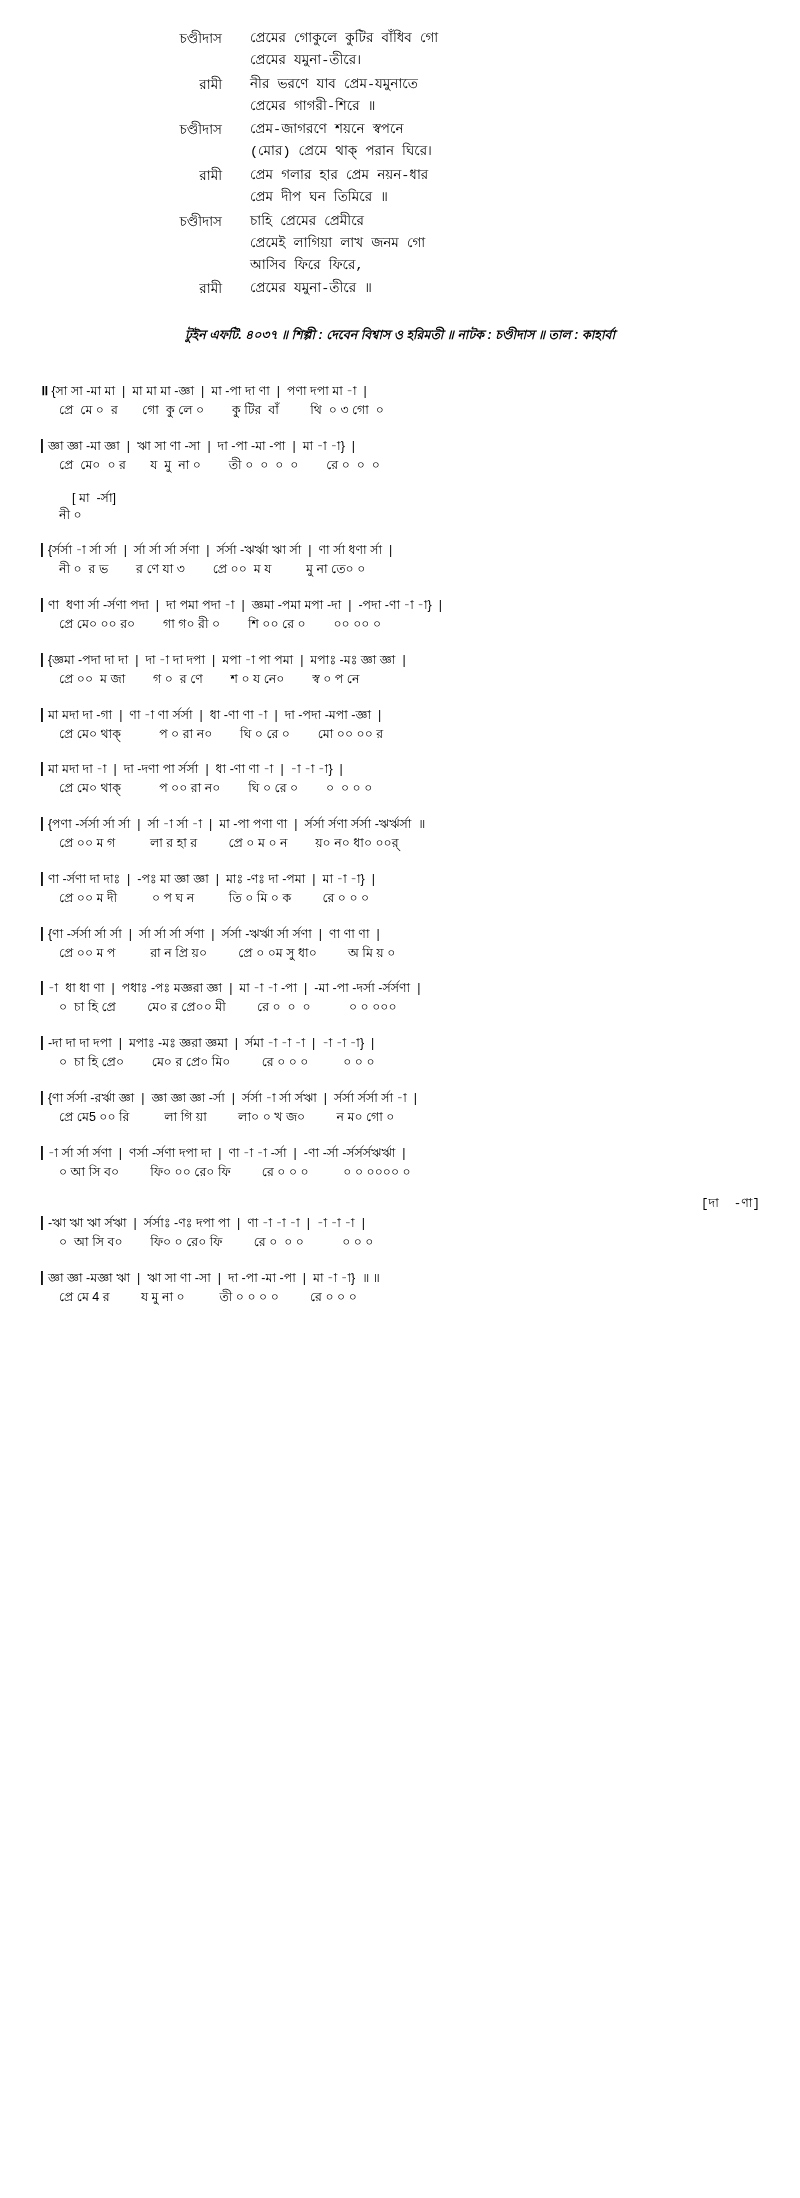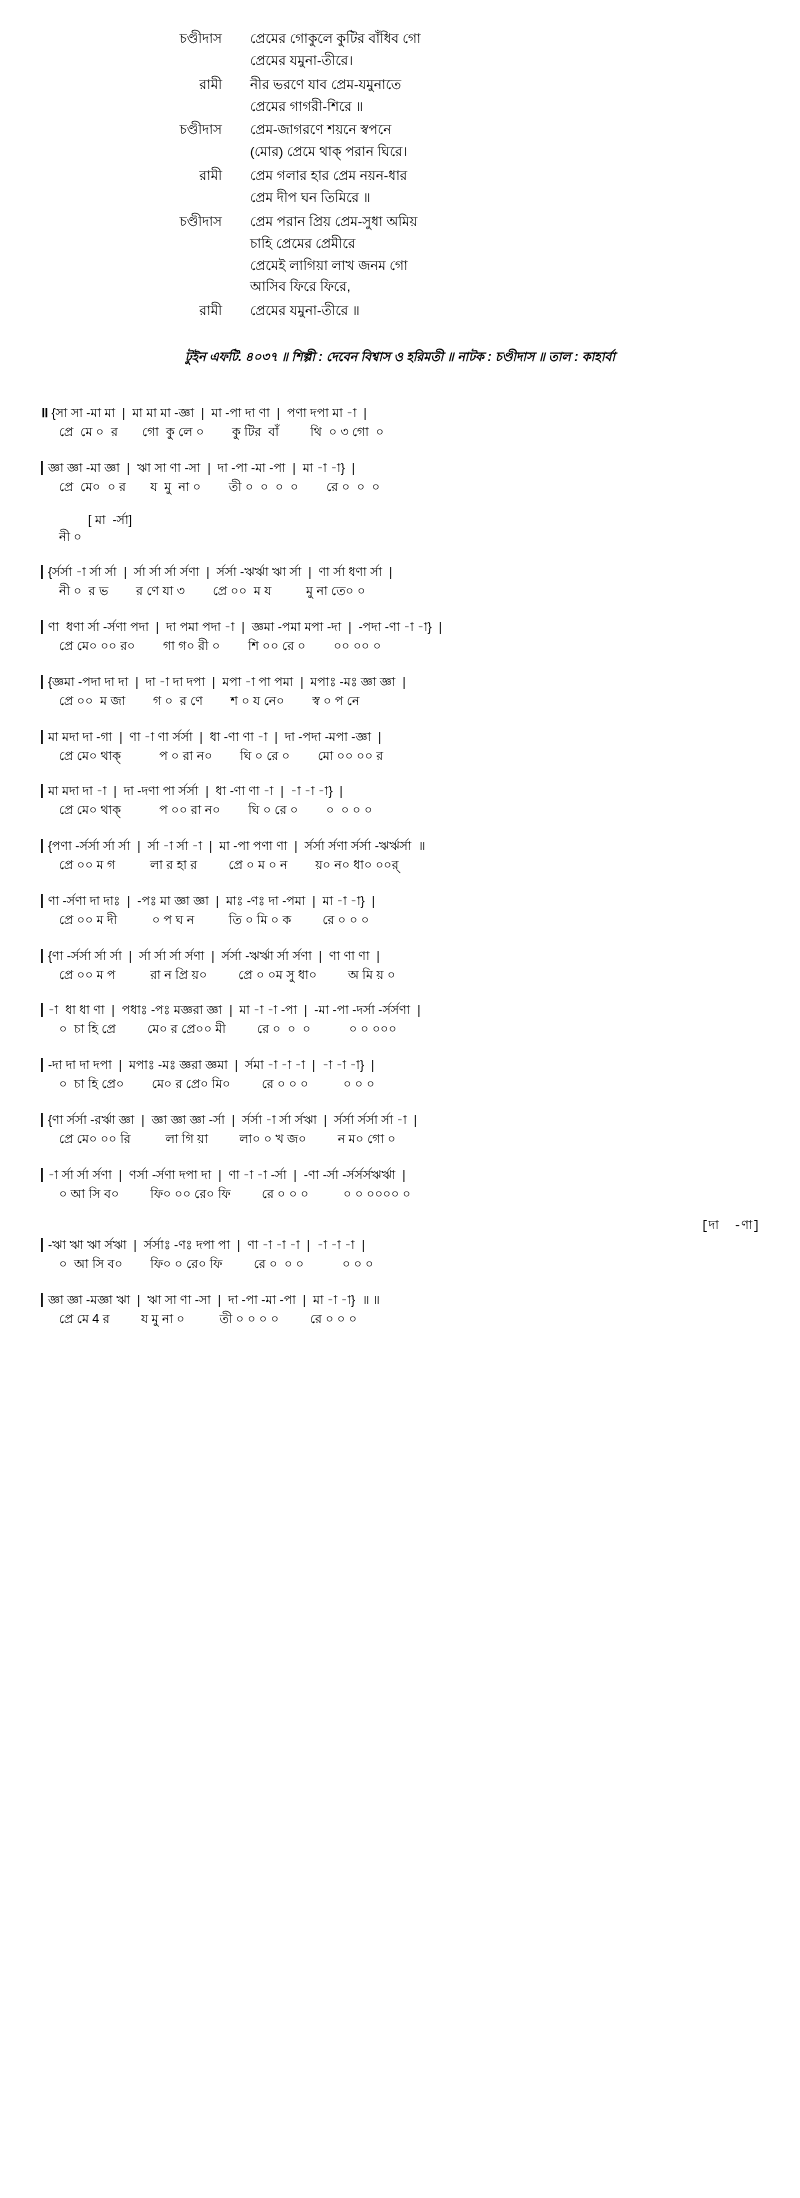--- a/index.html
+++ b/index.html
@@ -38,20 +38,21 @@
     text-align: right;
     padding-right: 28px;
     box-sizing: border-box;
     white-space: nowrap;
   }
   .dia-lines {
     flex: 1 1 auto;
   }
   .dia-line {
     white-space: nowrap;
+    font-family: Liberation Mono, monospace;
   }
 
   
   .credit {
     text-align: center;
     font-size: 12.5px;
     font-weight: bold;
     margin: 26px 0 34px 0;
     font-style: italic;
   }
@@ -60,21 +61,21 @@
   .systems {
     margin: 0;
   }
   .system {
     margin-bottom: 15px;
     position: relative;
   }
   .sys-pre {
     font-size: 12.5px;
     line-height: 1.35;
-    margin-left: 48px;
+    margin-left: 32px;
     margin-bottom: -1px;
     white-space: pre;
   }
   .sys-pre.center {
     margin-left: 0;
     text-align: right;
     font-family: Liberation Mono, monospace;
   }
   .notes-row {
     display: flex;
@@ -141,21 +142,20 @@
     <div class="dia-row">
       <div class="dia-speaker">রামী</div>
       <div class="dia-lines">
         <div class="dia-line">প্রেম গলার হার প্রেম নয়ন-ধার</div>
         <div class="dia-line">প্রেম দীপ ঘন তিমিরে ॥</div>
       </div>
     </div>
     <div class="dia-row">
       <div class="dia-speaker">চণ্ডীদাস</div>
       <div class="dia-lines">
-        <div class="dia-line">প্রেম পরান প্রিয় প্রেম-সুধা অমিয়</div>
         <div class="dia-line">চাহি প্রেমের প্রেমীরে</div>
         <div class="dia-line">প্রেমেই লাগিয়া লাখ জনম গো</div>
         <div class="dia-line">আসিব ফিরে ফিরে,</div>
       </div>
     </div>
     <div class="dia-row">
       <div class="dia-speaker">রামী</div>
       <div class="dia-lines">
         <div class="dia-line">প্রেমের যমুনা-তীরে ॥</div>
       </div>
@@ -306,21 +306,21 @@
       </div>
     </div>
 
     <div class="system">
       <div class="notes-row">
         <span class="bar">|</span>
         <span class="notes-text">{ণা র্সর্সা -রর্ঋা জ্ঞা  |  জ্ঞা জ্ঞা জ্ঞা -র্সা  |  র্সর্সা -া র্সা র্সঋা  |  র্সর্সা র্সর্সা র্সা -া  |</span>
       </div>
       <div class="lyr-row">
         <span class="gutter"></span>
-        <span class="lyr-text">প্রে মে০ ০০ রি          লা গি য়া         লা০ ০ খ জ০         ন ম০ গো ০</span>
+        <span class="lyr-text">প্রে মে5 ০০ রি          লা গি য়া         লা০ ০ খ জ০         ন ম০ গো ০</span>
       </div>
     </div>
 
     <div class="system">
       <div class="notes-row">
         <span class="bar">|</span>
         <span class="notes-text">-া র্সা র্সা র্সণা  |  ণর্সা -র্সণা দপা দা  |  ণা -া -া -র্সা  |  -ণা -র্সা -র্সর্সর্সঋর্ঋা  |</span>
       </div>
       <div class="lyr-row">
         <span class="gutter"></span>

